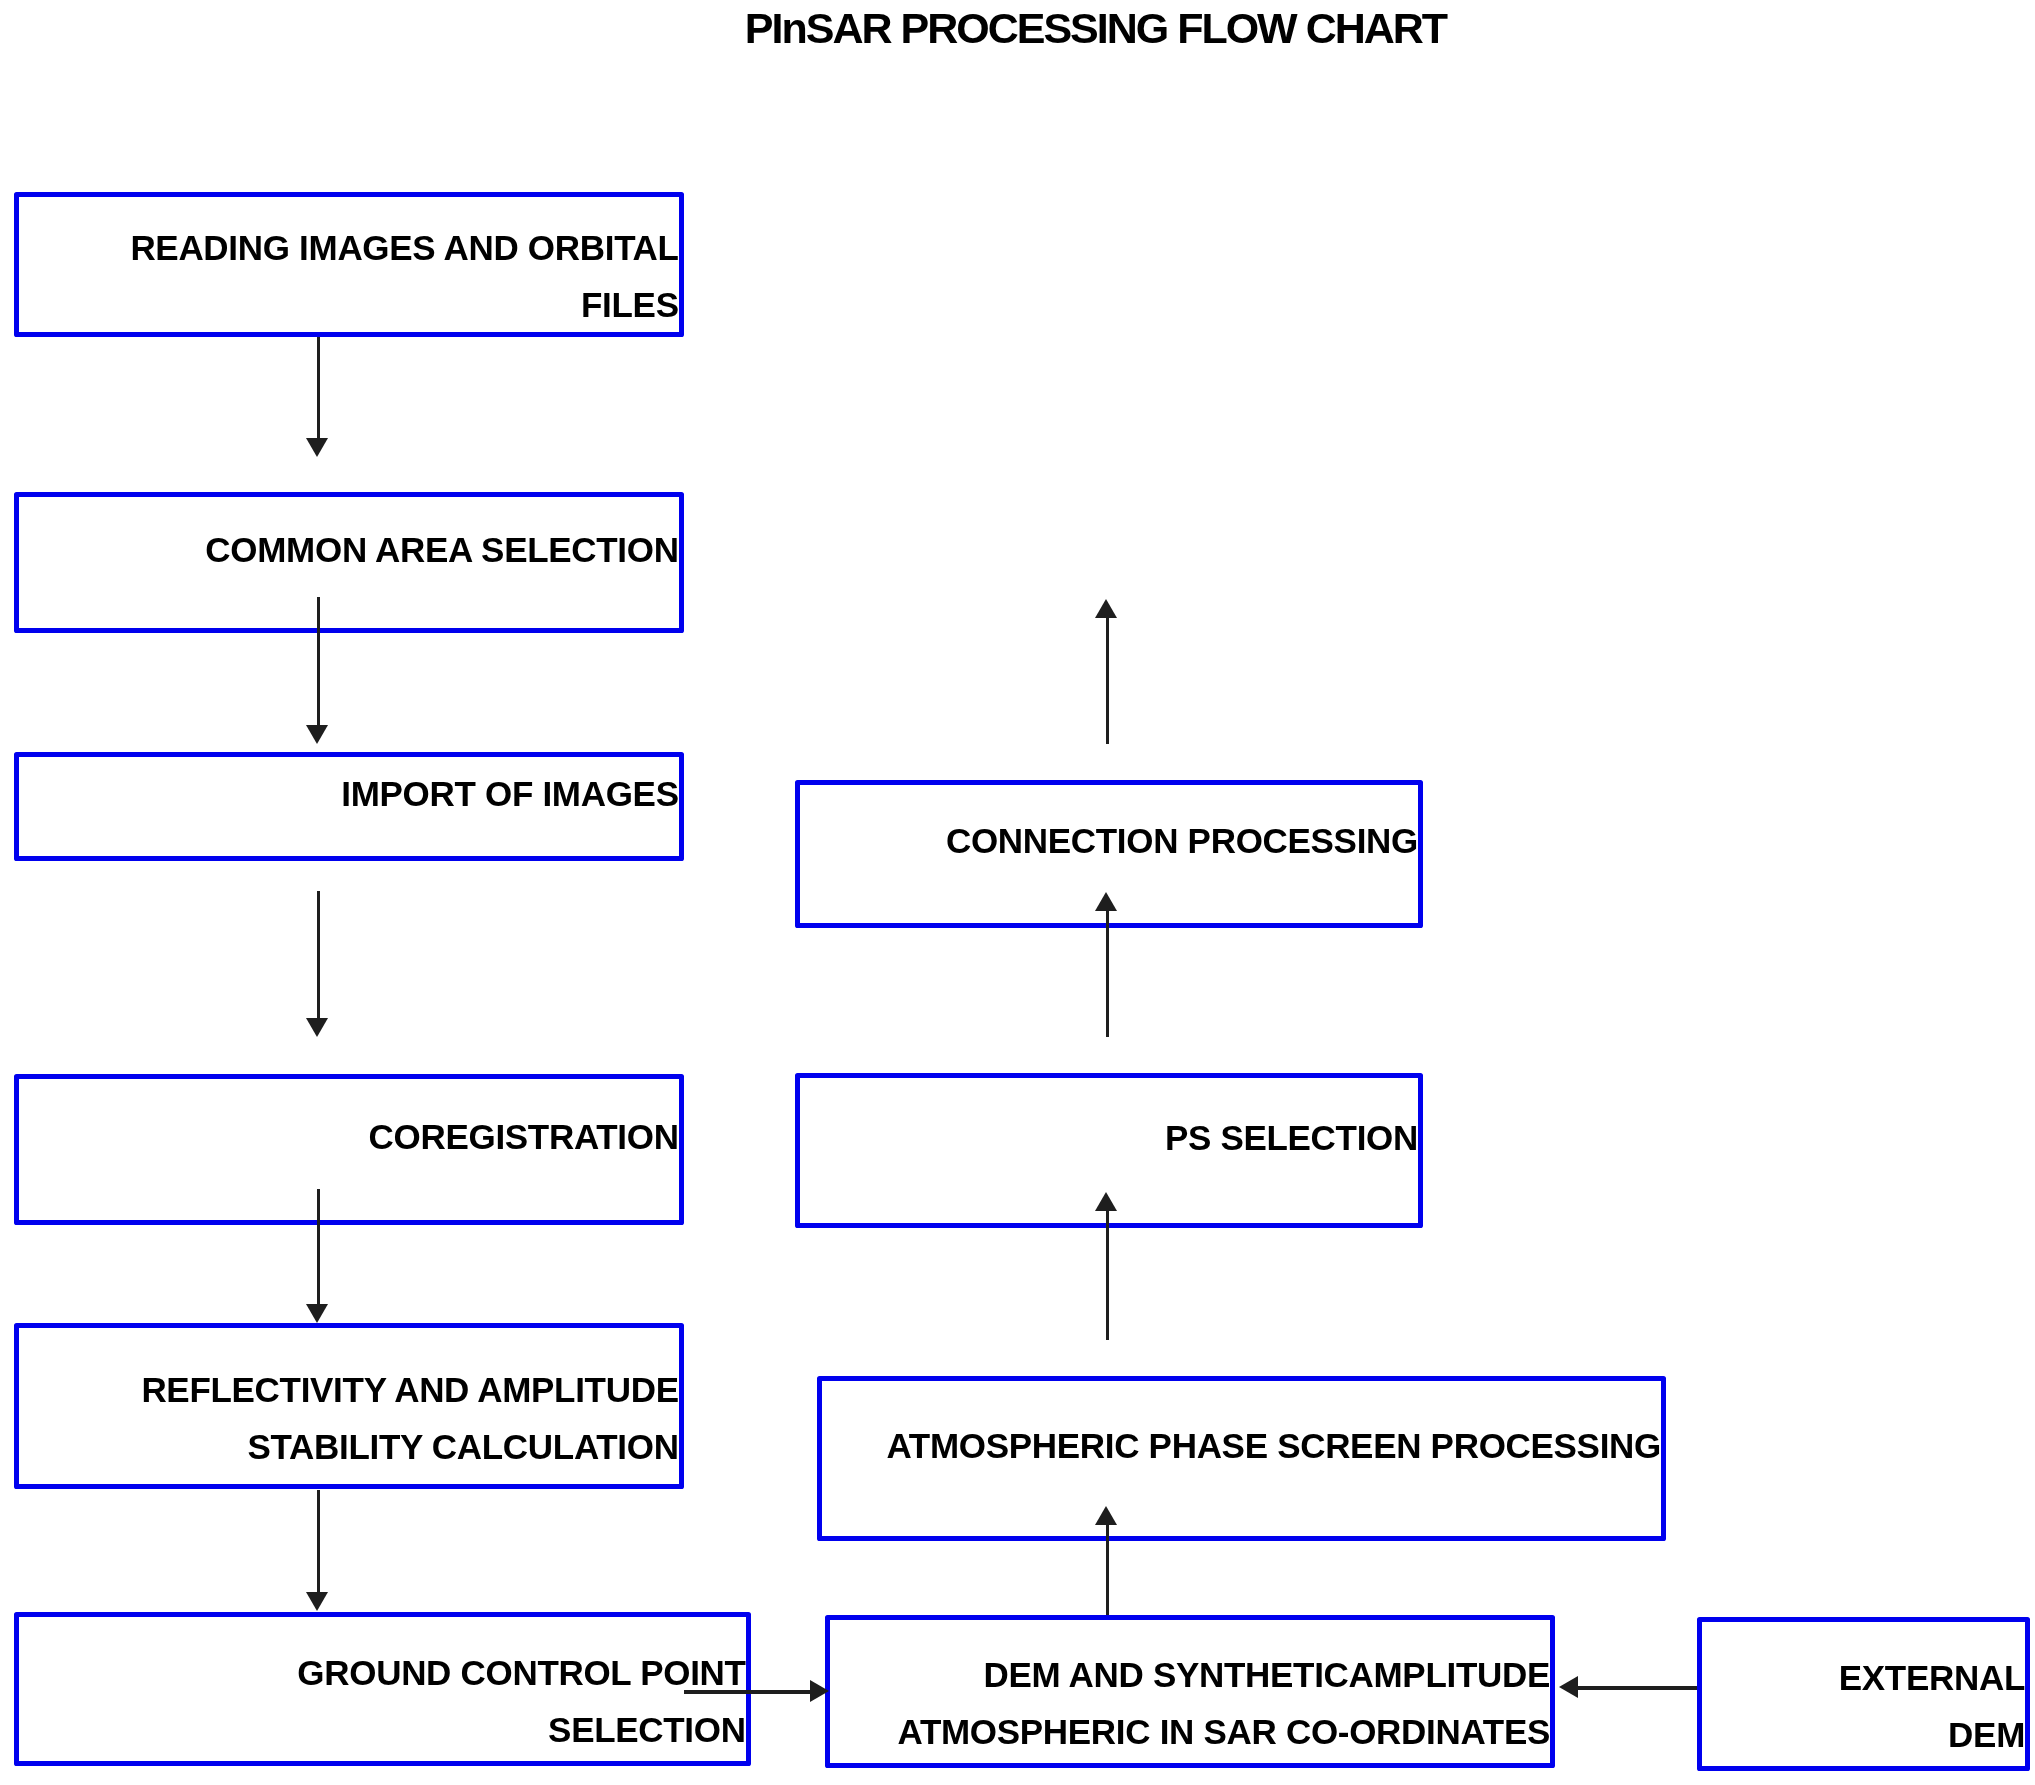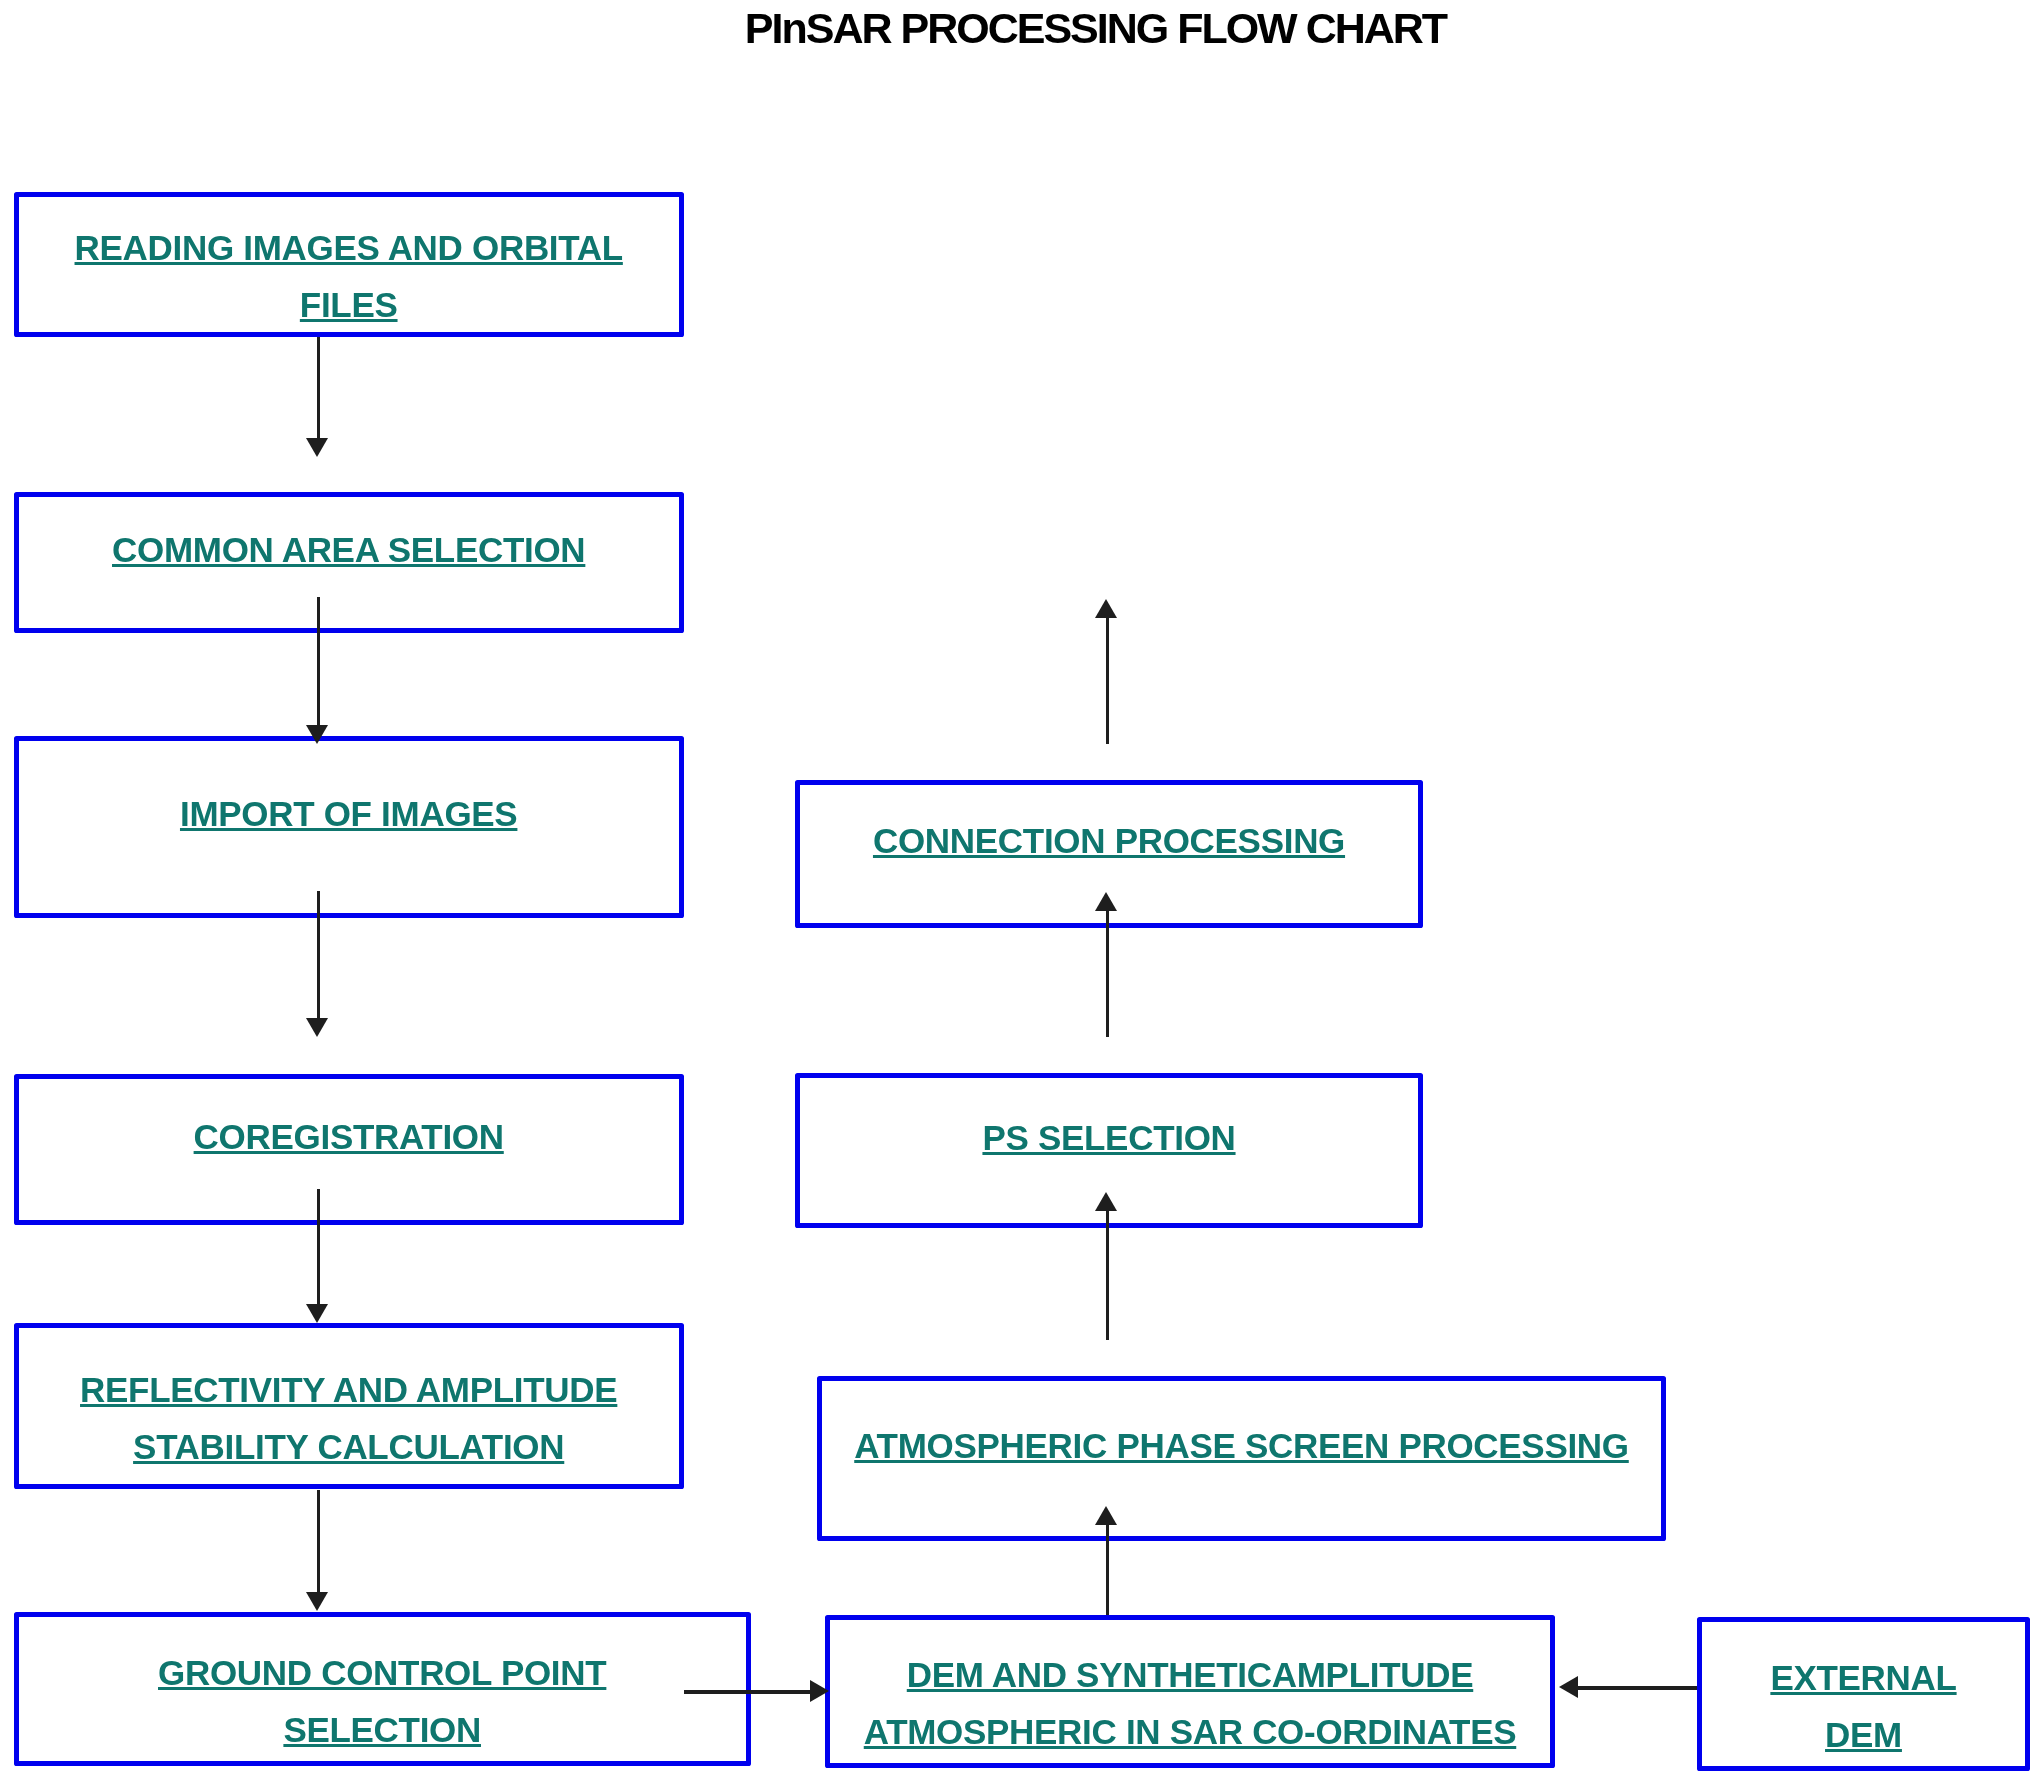--- a/index.html
+++ b/index.html
@@ -22,29 +22,28 @@
     white-space:nowrap;
   }
   .box{
     position:absolute;
     box-sizing:border-box;
     background:#ffffff;
     border:5.9px solid #0000EE;
     border-radius:2.6px;
     display:flex;
     flex-direction:column;
-    align-items:center;
+    align-items:flex-end;
     justify-content:center;
     text-align:center;
-    color:#0f766e;
+    color:#000000;
     font-weight:bold;
     font-size:35px;
     line-height:57px;
     letter-spacing:-0.3px;
-    text-decoration:underline;
   }
   .box .bl{display:block; white-space:nowrap;}
   .one-line{padding-bottom:27px;margin-top:36px;}
   .two-line{padding-top:23.4px;}
   .vline{position:absolute; width:3.3px; background:#1e1e1e;}
   .hline{position:absolute; height:3.9px; background:#1e1e1e;}
   .tri-down{position:absolute; width:0; height:0;
     border-left:11.7px solid transparent; border-right:11.7px solid transparent;
     border-top:19.5px solid #1e1e1e;}
   .tri-up{position:absolute; width:0; height:0;
@@ -66,21 +65,21 @@
 
   <div class="box two-line" style="left:13.7px; top:192px; width:670px; height:145px;">
     <span class="bl">READING IMAGES AND ORBITAL</span>
     <span class="bl">FILES</span>
   </div>
 
   <div class="box one-line" style="left:13.7px; top:456px; width:670px; height:141px;">
     <span class="bl">COMMON AREA SELECTION</span>
   </div>
 
-  <div class="box one-line" style="left:13.7px; top:700px; width:670px; height:182px;">
+  <div class="box one-line" style="left:13.7px; top:716px; width:670px; height:109px;">
     <span class="bl">IMPORT OF IMAGES</span>
   </div>
 
   <div class="box one-line" style="left:13.7px; top:1038px; width:670px; height:151px;">
     <span class="bl">COREGISTRATION</span>
   </div>
 
   <div class="box two-line" style="left:13.7px; top:1323px; width:670px; height:166px;">
     <span class="bl">REFLECTIVITY AND AMPLITUDE</span>
     <span class="bl">STABILITY CALCULATION</span>

